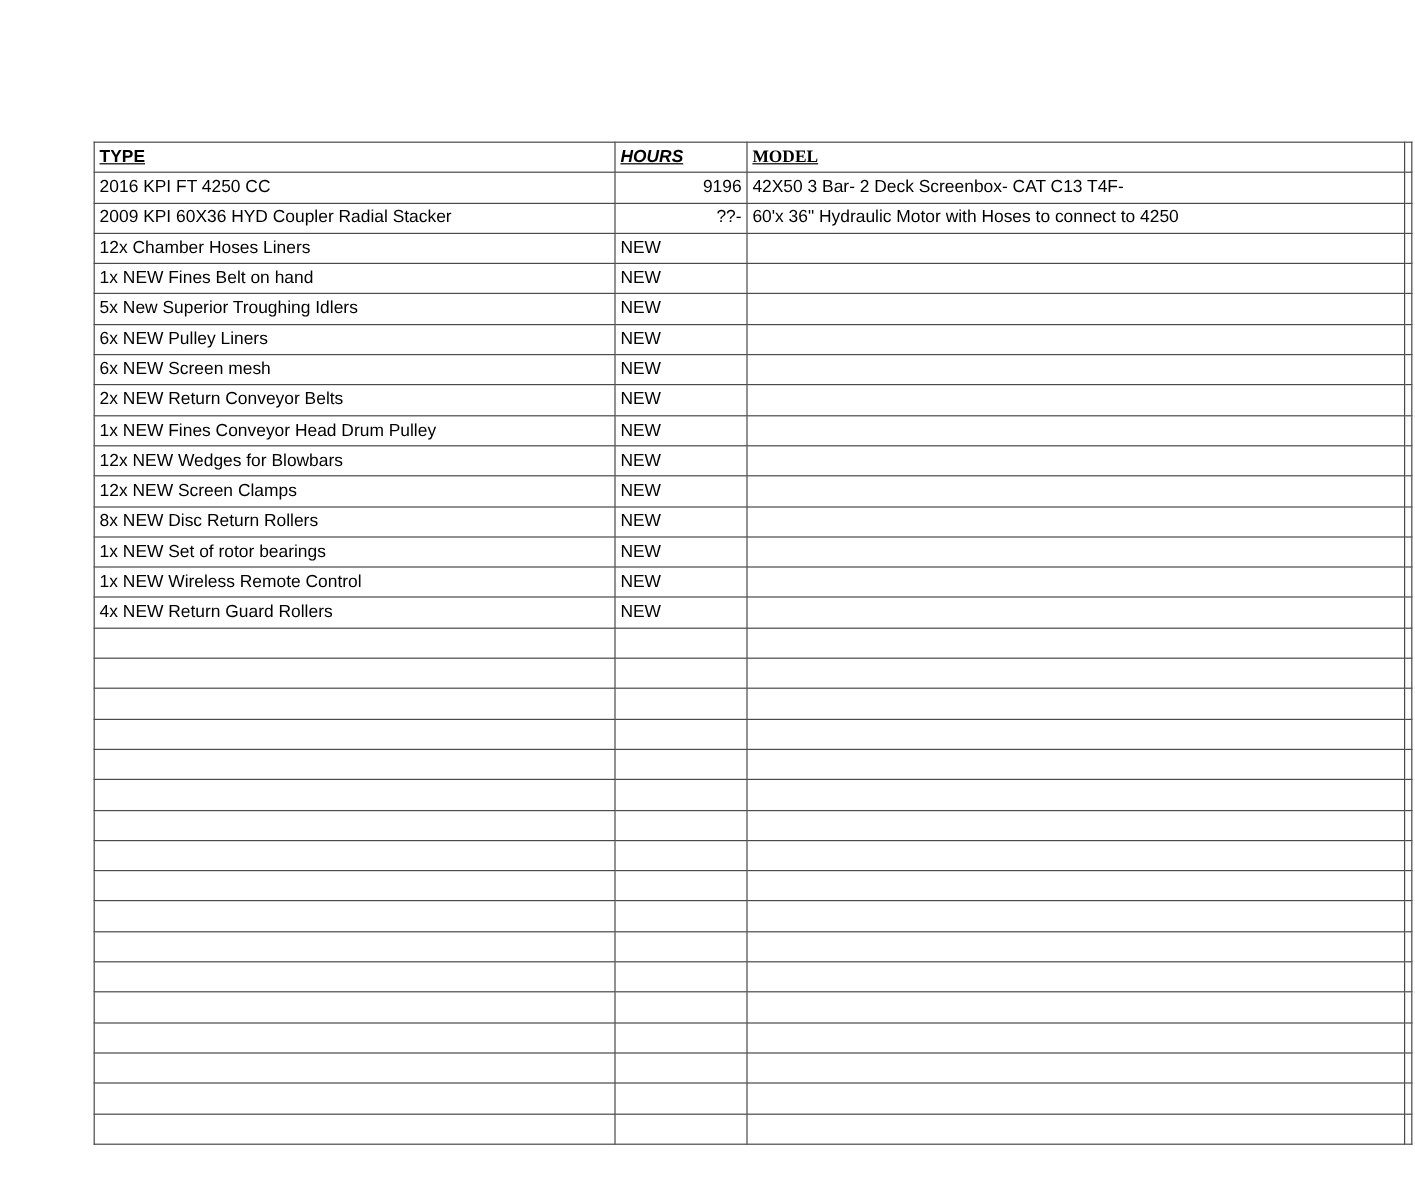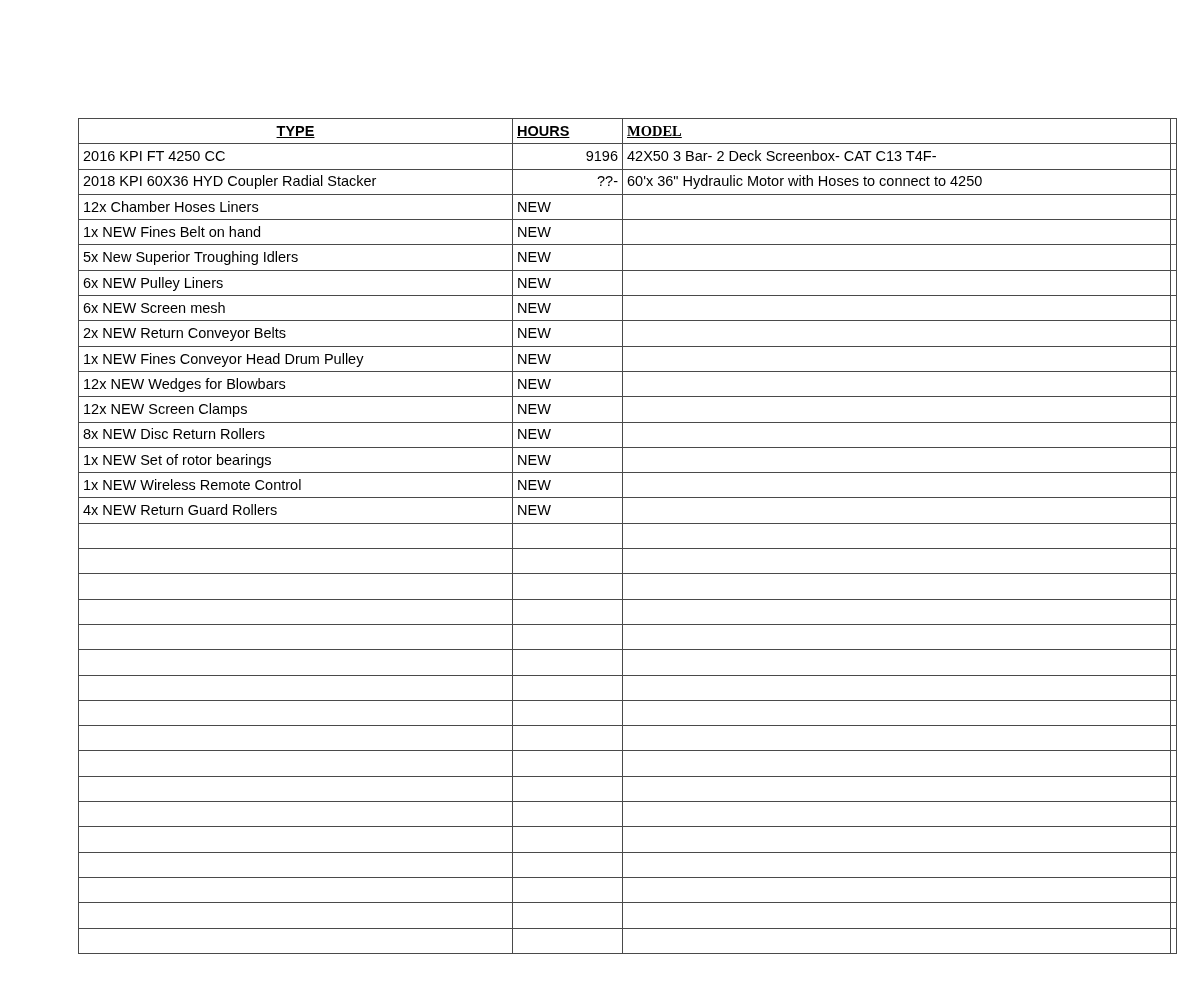--- a/index.html
+++ b/index.html
@@ -44,22 +44,22 @@
   th.hdr {
     font-size: 19px;
     font-weight: bold;
     height: 33px;
     padding-top: 1px;
   }
   th.hdr .u {
     text-decoration: underline;
     display: inline-block;
   }
-  th.hdr-type { text-align: center; }
-  th.hdr-hours { text-align: left; }
+  th.hdr-type { text-align: left; }
+  th.hdr-hours { text-align: left; font-style: italic; }
   th.hdr-model { text-align: left; font-family: Liberation Serif, serif; }
 
   td.num { text-align: right; padding-right: 5px; margin-top: 14px; }
   td.left { text-align: left; }
   td.edge { border-left: 1px solid #4a4a4a; border-right: none; padding: 0; }
 </style>
 </head>
 <body>
 
 <div id="sheet">
@@ -79,21 +79,21 @@
       </tr>
     </thead>
     <tbody id="tbody">
         <tr>
           <td class="left">2016 KPI FT 4250 CC</td>
           <td class="num">9196</td>
           <td class="left">42X50 3 Bar- 2 Deck Screenbox- CAT C13 T4F-</td>
           <td class="edge"></td>
         </tr>
         <tr>
-          <td class="left">2018 KPI 60X36 HYD Coupler Radial Stacker</td>
+          <td class="left">2009 KPI 60X36 HYD Coupler Radial Stacker</td>
           <td class="num">??-</td>
           <td class="left">60'x 36" Hydraulic Motor with Hoses to connect to 4250</td>
           <td class="edge"></td>
         </tr>
         <tr>
           <td class="left">12x Chamber Hoses Liners</td>
           <td class="left">NEW</td>
           <td class="left"></td>
           <td class="edge"></td>
         </tr>

